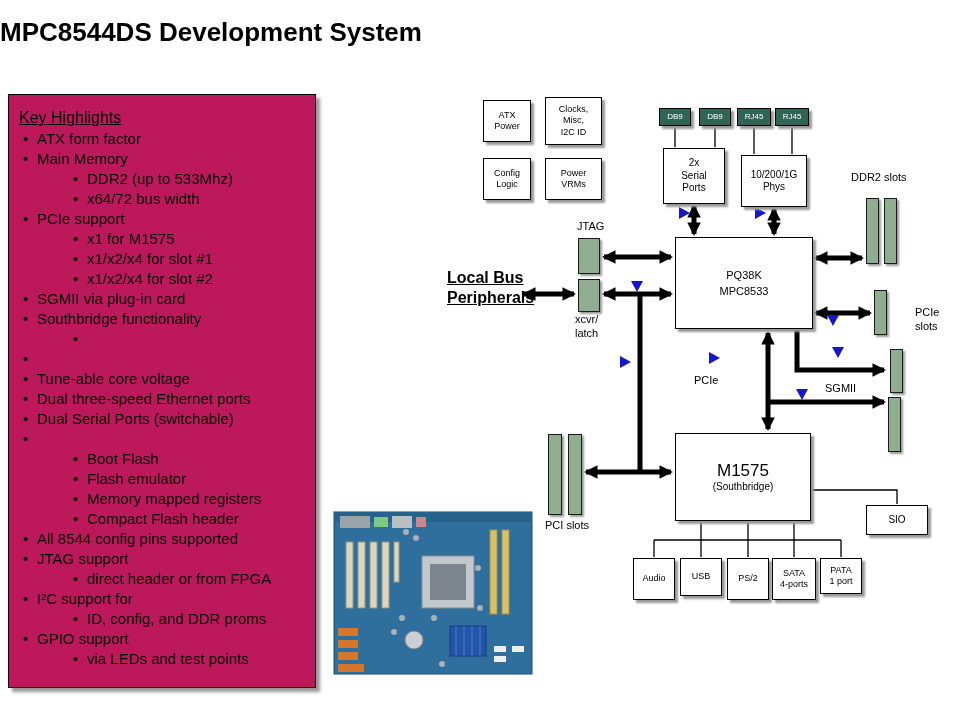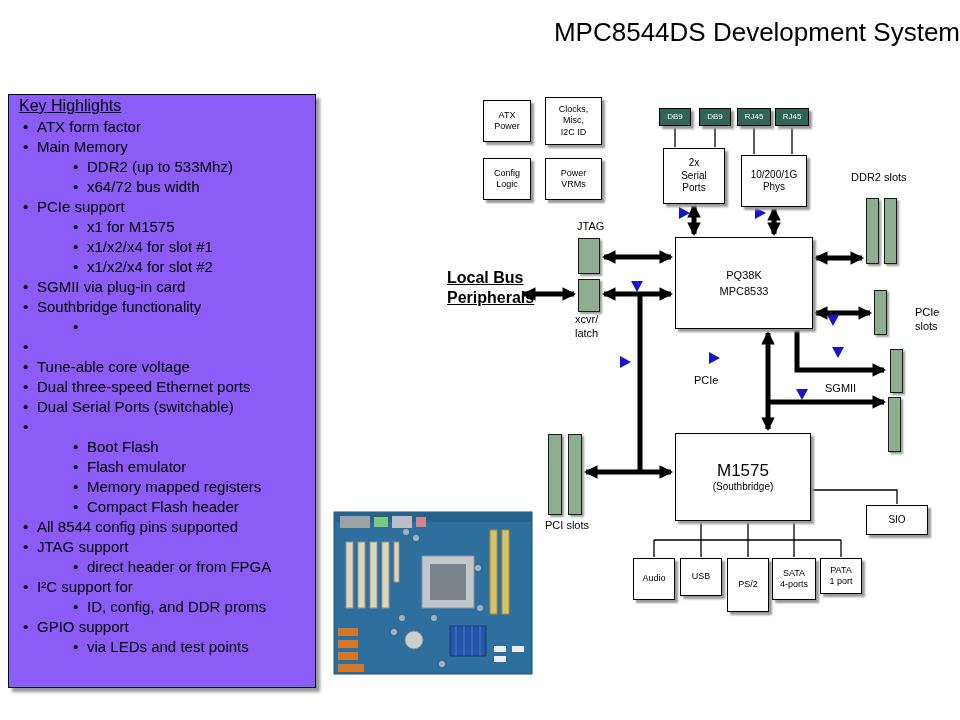--- a/index.html
+++ b/index.html
@@ -1,23 +1,23 @@
 <!DOCTYPE html>
 <html style="--slot-green: #8fae8f; --connector-dark: #2f6456; --tri-blue: #1515cc; --shadow: #999999;"><head>
 <meta charset="utf-8">
 <style>
   *{margin:0;padding:0;box-sizing:border-box}
   html,body{width:960px;height:720px;background:#fff;font-family:"Liberation Sans",sans-serif;color:#000}
   .stage{position:absolute;left:0;top:0;width:960px;height:720px;overflow:hidden;background:#fff}
 
-  .title{position:absolute;top:17px;left:0;width:100%;text-align:right;font-size:26px;font-weight:normal}
+  .title{position:absolute;top:17px;left:0;width:100%;text-align:left;font-size:26px;font-weight:bold}
 
   
-  .hl-panel{position:absolute;left:8px;top:94px;width:308px;height:594px;border:1px solid #000;background:#8b5cf6;
-            box-shadow:4px 4px 3px var(--shadow,#999);padding:0 4px 0 8px;font-size:15px}
+  .hl-panel{position:absolute;left:8px;top:94px;width:308px;height:594px;border:1px solid #000;background:#be185d;
+            box-shadow:4px 4px 3px var(--shadow,#999);padding:12px 4px 0 8px;font-size:15px}
   .hl-heading{font-size:16px;text-decoration:underline;line-height:22px;padding-left:2px}
   .li{display:flex;line-height:20px}
   .li .bullet{flex:0 0 14px}
   .li .txt{white-space:pre-line}
   .li.l1{padding-left:6px}
   .li.l2{padding-left:56px}
 
   
   .wires{position:absolute;left:0;top:0;z-index:1}
   .tri{fill:var(--tri-blue,#1515cc)}
@@ -41,21 +41,21 @@
   #rj45b{left:775px;top:108px;width:34px;height:18px}
   #serial{left:663px;top:148px;width:62px;height:56px}
   #phys{left:741px;top:155px;width:66px;height:52px}
   #pq38k{left:675px;top:237px;width:138px;height:92px;font-size:11px;line-height:1.5}
   #m1575{left:675px;top:433px;width:136px;height:88px;flex-direction:column}
   #m1575 .big{font-size:17px}
   #m1575 .small{font-size:10px}
   #sio{left:866px;top:505px;width:62px;height:30px}
   #audio{left:633px;top:558px;width:42px;height:42px;font-size:9px}
   #usb{left:680px;top:558px;width:42px;height:38px;font-size:9px}
-  #ps2{left:727px;top:558px;width:42px;height:54px;font-size:9px}
+  #ps2{left:727px;top:558px;width:42px;height:42px;font-size:9px}
   #sata{left:772px;top:558px;width:44px;height:42px;font-size:9px}
   #pata{left:820px;top:558px;width:42px;height:36px;font-size:9px}
 
   #bar-jtag{left:578px;top:238px;width:22px;height:36px}
   #bar-xcvr{left:578px;top:279px;width:22px;height:33px}
   #bar-ddr2a{left:866px;top:198px;width:13px;height:66px}
   #bar-ddr2b{left:884px;top:198px;width:13px;height:66px}
   #bar-pcie1{left:874px;top:290px;width:13px;height:45px}
   #bar-pcie2{left:890px;top:349px;width:13px;height:44px}
   #bar-sgmii{left:888px;top:397px;width:13px;height:55px}

